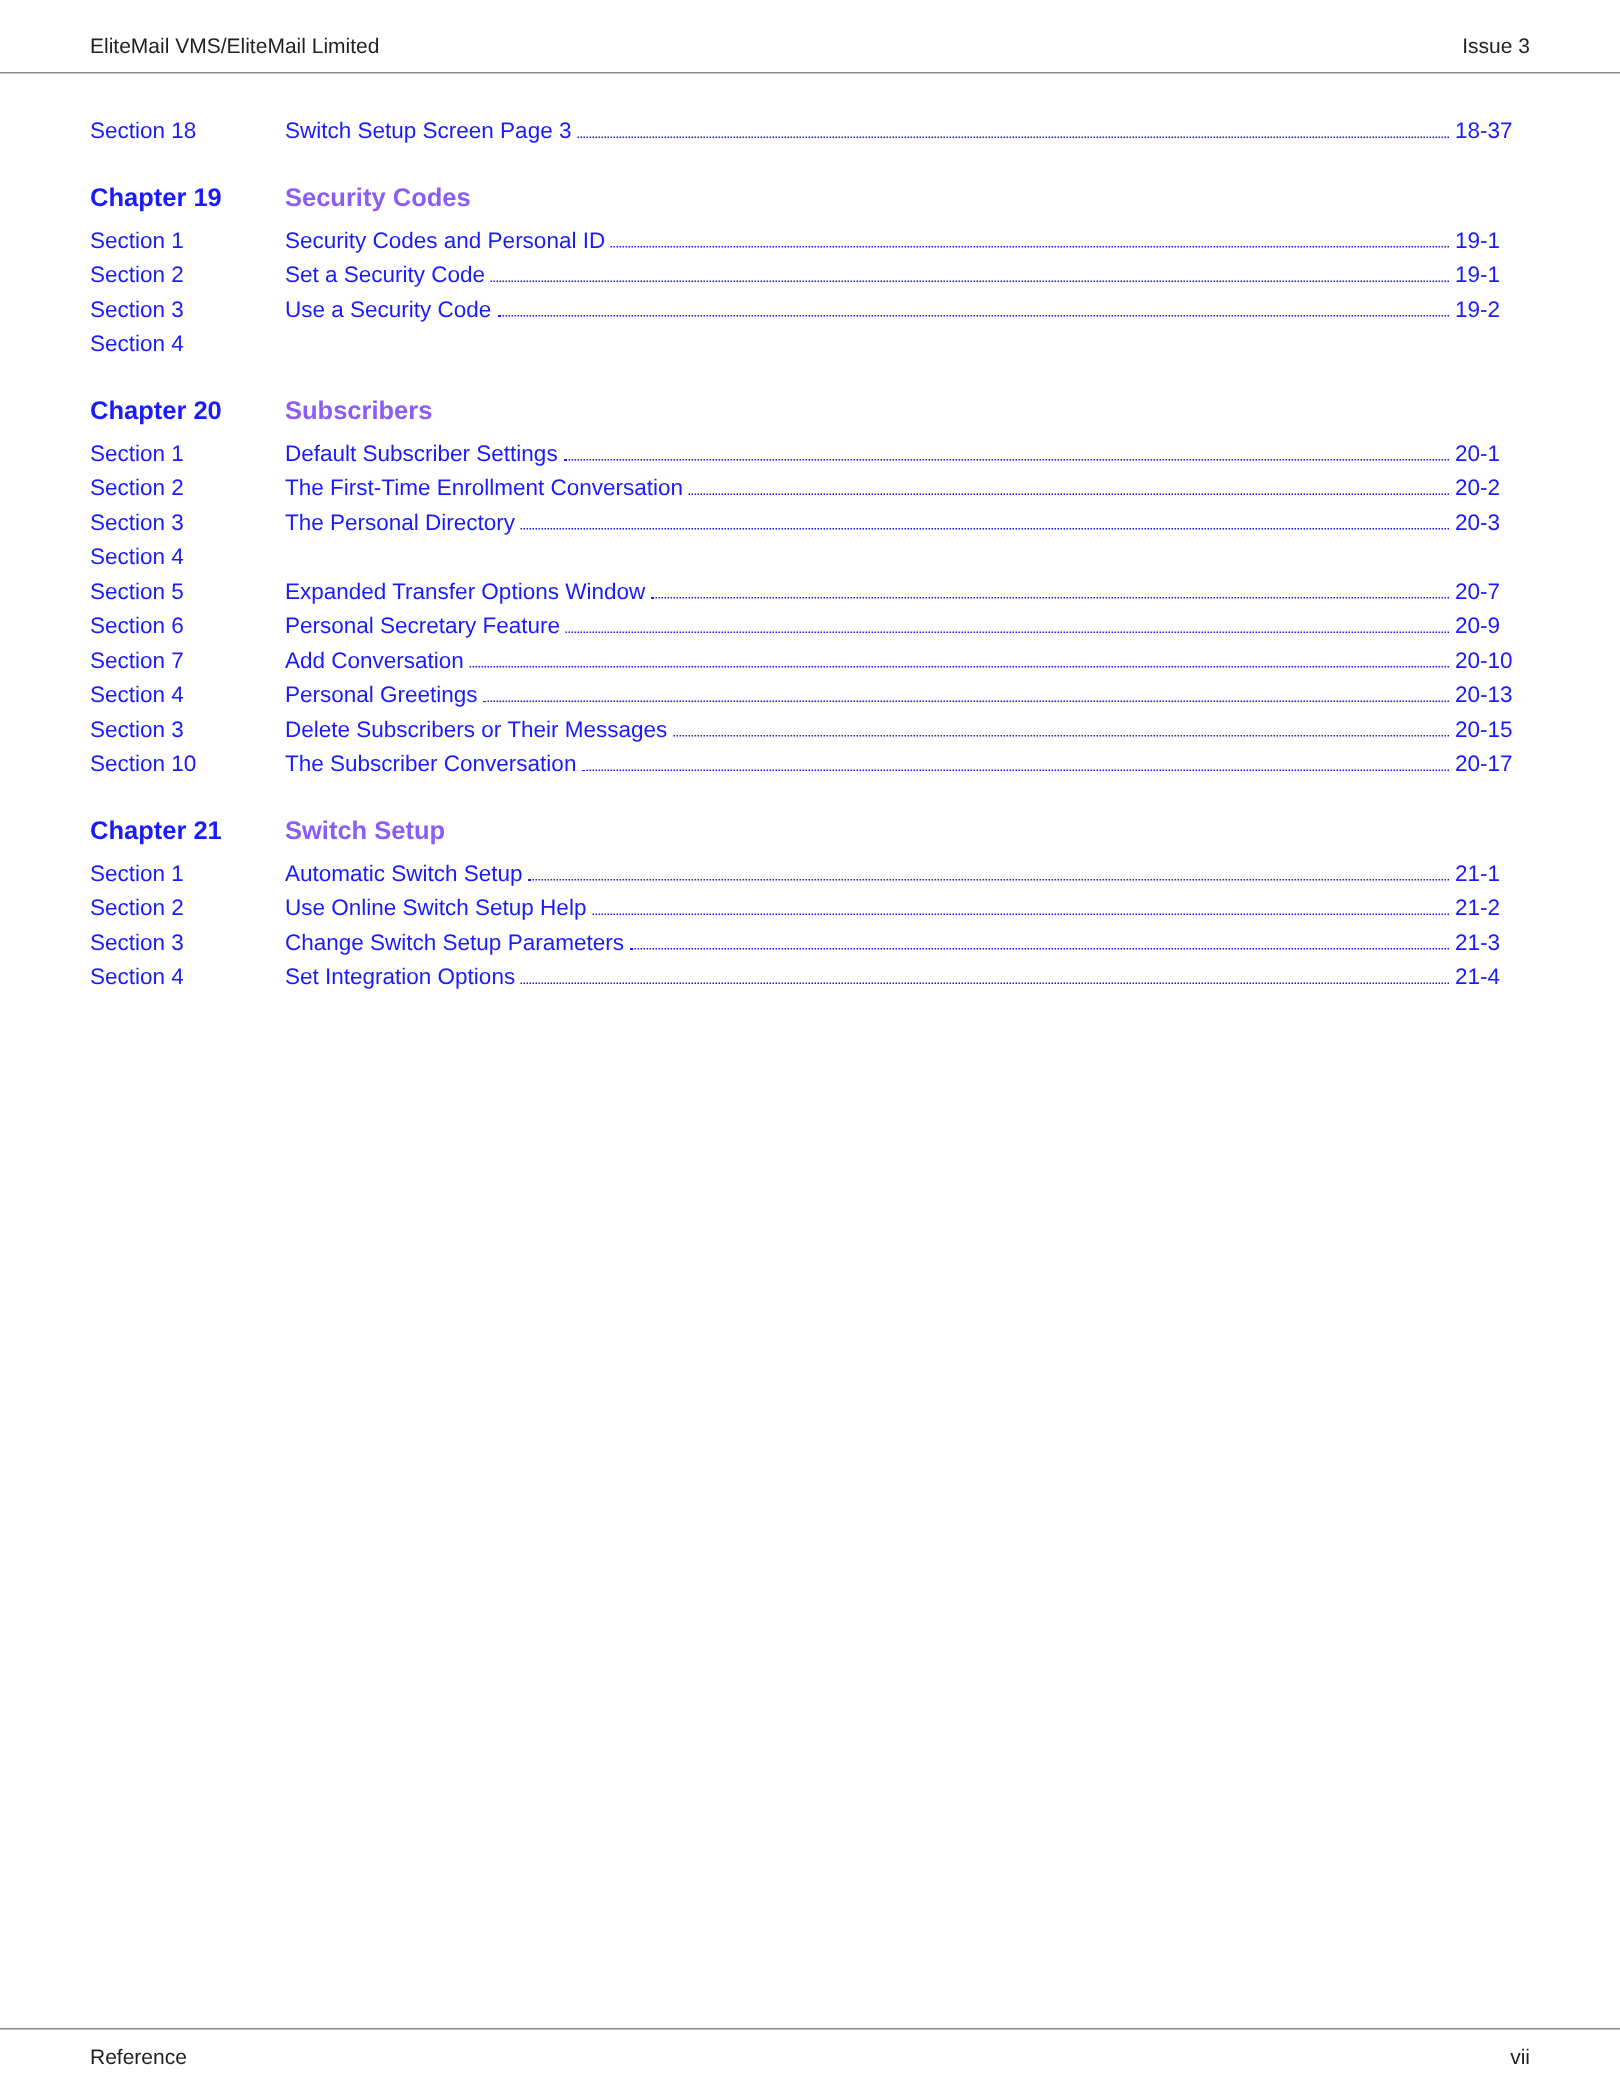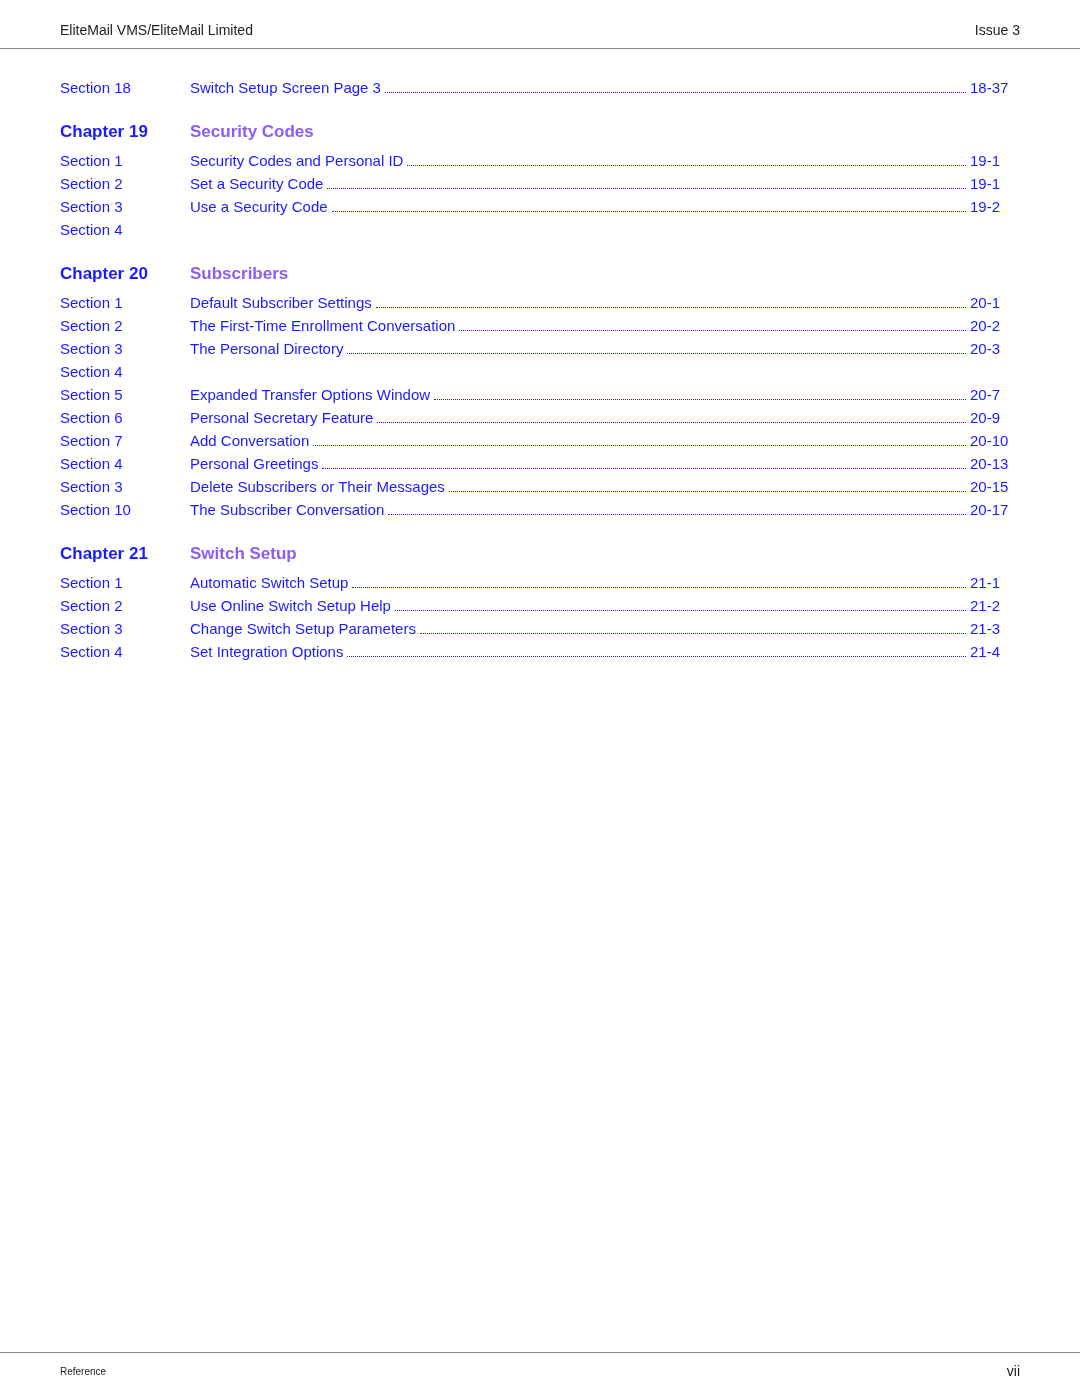--- a/index.html
+++ b/index.html
@@ -119,21 +119,21 @@
       left: 0;
       right: 0;
       display: flex;
       justify-content: space-between;
       align-items: center;
       padding: 10px 60px 18px 60px;
       border-top: 1.5px solid #888;
     }
 
     .footer-left {
-      font-size: 10px;
+      font-size: 14px;
       color: #222;
     }
 
     .footer-right {
       font-size: 14px;
       color: #222;
     }
   </style>
 </head>
 <body>

